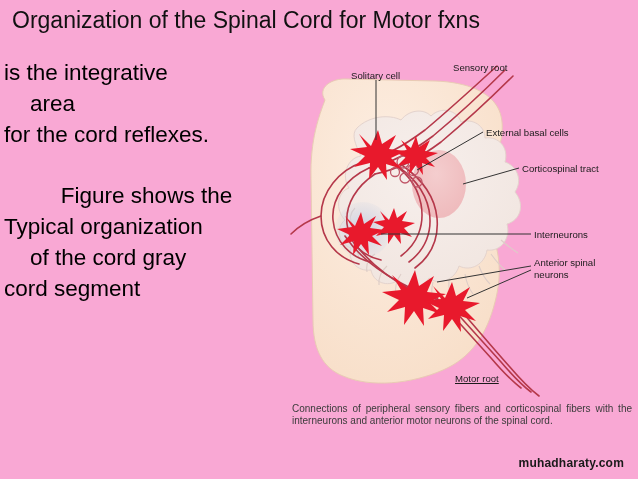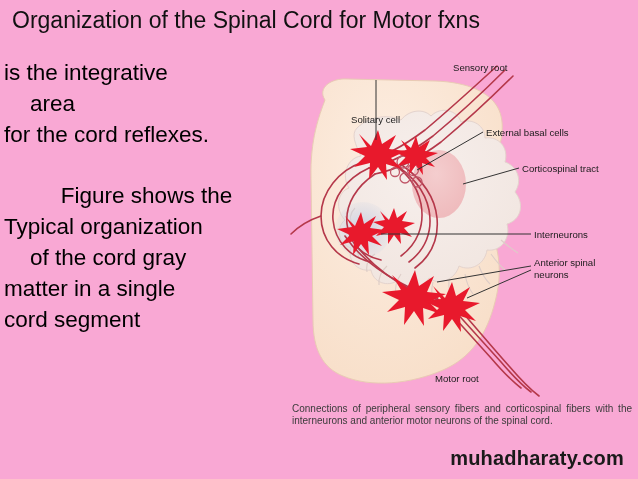--- a/index.html
+++ b/index.html
@@ -20,38 +20,37 @@
   
   .figure{position:absolute;left:285px;top:58px;width:353px;height:400px;}
   .figsvg{position:absolute;left:0;top:0;}
   .figcap{position:absolute;left:7px;top:345px;width:340px;
           font-size:10px;line-height:11.6px;color:#3b3b3b;text-align:justify;}
 
   
   .lbl{position:absolute;font-size:9.6px;color:#1b1b1b;white-space:nowrap;line-height:11px;}
 
   
-  .watermark{position:absolute;right:14px;bottom:9px;font-size:20px;
+  .watermark{position:absolute;right:14px;bottom:9px;font-size:12px;
              font-weight:bold;color:#1a1a1a;letter-spacing:.2px;}
 </style>
 </head>
 <body>
 
 <div class="slide">
 
   <div class="title">Organization of the Spinal Cord for Motor fxns</div>
 
   <div class="bodycol">
     <div class="bline">is the integrative</div>
     <div class="bline indent">area</div>
     <div class="bline">for the cord reflexes.</div>
     <div class="bline gap">Figure shows the</div>
     <div class="bline">Typical organization</div>
     <div class="bline indent">of the cord gray</div>
-    <div class="bline">matter in a single</div>
     <div class="bline">cord segment</div>
   </div>
 
   <div class="figure">
 
     <svg class="figsvg" width="353" height="345" viewBox="0 0 353 345">
       <defs>
         <radialGradient id="gWhite" cx="40%" cy="30%" r="85%">
           <stop offset="0%" stop-color="#fdeee2"></stop>
           <stop offset="100%" stop-color="#f7ddc6"></stop>
@@ -156,26 +155,26 @@
       <g stroke="#333" stroke-width="1" fill="none">
         <line x1="91" y1="22" x2="91" y2="82"></line>
         <line x1="132" y1="112" x2="198" y2="74"></line>
         <line x1="178" y1="126" x2="234" y2="110"></line>
         <line x1="96" y1="176" x2="246" y2="176"></line>
         <line x1="152" y1="224" x2="246" y2="208"></line>
         <line x1="182" y1="240" x2="246" y2="212"></line>
       </g>
     </svg>
 
-    <div class="lbl" style="left:66px;top:12px;margin-top:44px;">Solitary cell</div>
+    <div class="lbl" style="left:66px;top:12px;">Solitary cell</div>
     <div class="lbl" style="left:168px;top:4px;">Sensory root</div>
     <div class="lbl" style="left:201px;top:69px;">External basal cells</div>
     <div class="lbl" style="left:237px;top:105px;">Corticospinal tract</div>
     <div class="lbl" style="left:249px;top:171px;">Interneurons</div>
     <div class="lbl" style="left:249px;top:199px;">Anterior spinal</div>
     <div class="lbl" style="left:249px;top:211px;">neurons</div>
-    <div class="lbl" style="left:150px;top:315px;">Motor root</div>
+    <div class="lbl" style="left:170px;top:315px;text-decoration:underline;">Motor root</div>
 
     <div class="figcap">Connections of peripheral sensory fibers and corticospinal fibers with the interneurons and anterior motor neurons of the spinal cord.</div>
   </div>
 
   <div class="watermark">muhadharaty.com</div>
 </div>
 
 </body></html>

